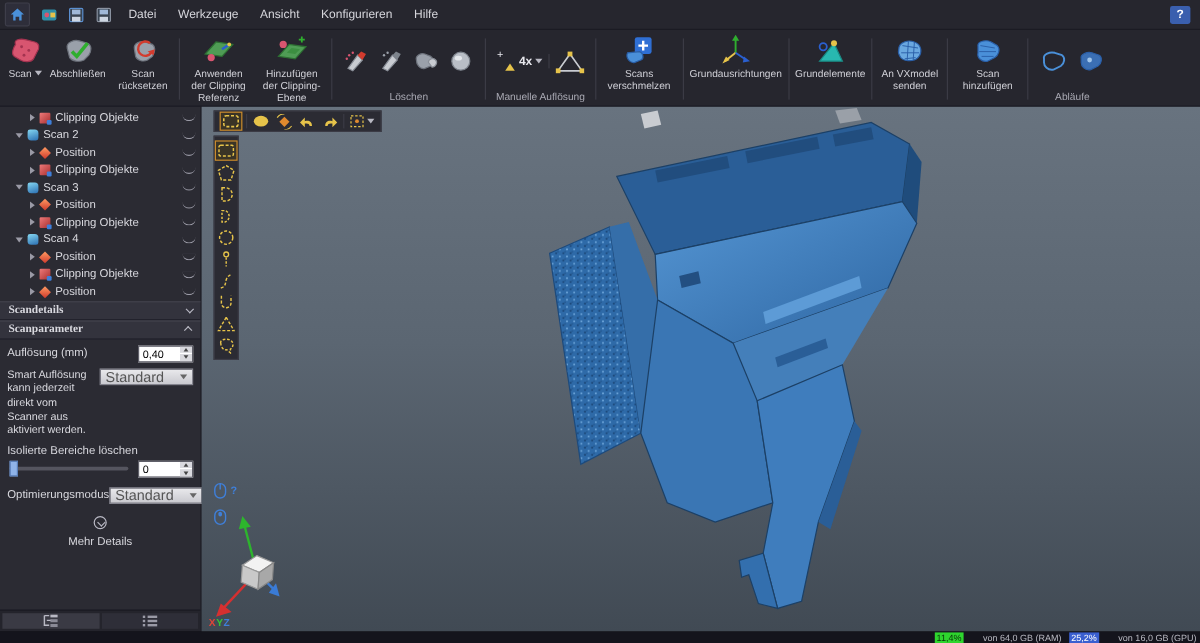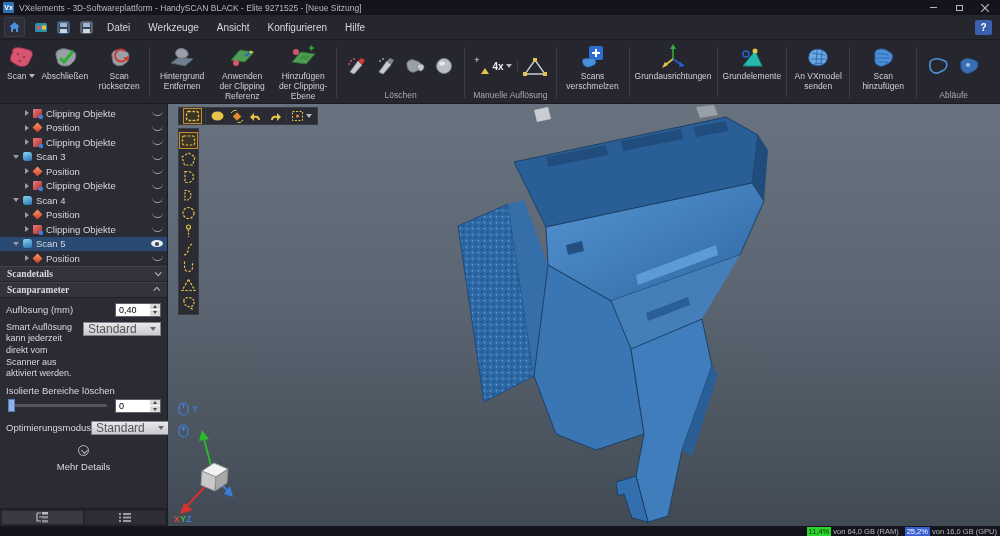--- a/index.html
+++ b/index.html
@@ -124,47 +124,30 @@
   .model { position:absolute; left:228px; top:0; }
   .triad { position:absolute; left:2px; bottom:6px; }
   .mouse-hints { position:absolute; left:10px; bottom:88px; display:flex; flex-direction:column; gap:8px; }
   .hint-row { display:flex; align-items:center; gap:3px; color:#3f7fd9; font-size:9px; font-weight:bold; }
   .xyz { position:absolute; left:6px; bottom:2px; font-size:8.5px; font-weight:bold; letter-spacing:0.5px; }
   .xyz .x { color:#e04438; } .xyz .y { color:#35c435; } .xyz .z { color:#3f7fd9; }
 
   
   .statusbar { height:10px; background:#14141c; display:flex; align-items:center; justify-content:flex-end;
                font-size:7.5px; color:#b9b9c2; gap:6px; padding-right:3px; flex:none; }
-  .status-chunk { display:flex; align-items:center; gap:2px; }
+  .status-chunk { display:flex; align-items:center; gap:16px; }
   .chip { padding:0 2px; height:9px; line-height:9px; }
   .chip.ram { background:#2ed52e; color:#09350a; }
   .chip.gpu { background:#3a5fd0; color:#fff; }
 </style>
 </head>
 <body>
 
 <div class="app">
 
-  <div class="titlebar">
-    <div class="logo">Vx</div>
-    <div class="title-text">VXelements - 3D-Softwareplattform - HandySCAN BLACK - Elite 9271525 - [Neue Sitzung]</div>
-    <div class="winbtns">
-      <div class="winbtn">
-          <div class="min-glyph"></div>
-        </div>
-      <div class="winbtn">
-          <div class="max-glyph"></div>
-        </div>
-      <div class="winbtn">
-        <svg width="8" height="8">
-            <path d="M0,0 L8,8 M8,0 L0,8" stroke="#b9b9c2" stroke-width="1.2"></path>
-          </svg>
-      </div>
-    </div>
-  </div>
 
   <div class="menubar">
     <div class="home-btn">
       <svg width="13" height="12">
           <path d="M6.5,1 L12,6 H10 V11 H8 V8 H5 V11 H3 V6 H1 Z" fill="#4a90d9"></path>
         </svg>
     </div>
     <div class="mini-icon">
       <svg width="14" height="13">
           <rect x="1" y="2" width="12" height="9" rx="1.5" fill="#2f8fa8"></rect>
@@ -227,29 +210,20 @@
             <path d="M6,11 C5,6 11,4 15,5 L21,7 C24,9 23,14 21,17 L17,20 C13,22 8,20 7,17 Z" fill="#9aa0aa" stroke="#6d727c"></path>
             <path d="M19,6 A6,6 0 1 0 20,14" stroke="#d23b2e" stroke-width="2" fill="none"></path>
             <polygon points="22,16 17,13 23,11" fill="#d23b2e"></polygon>
           </svg>
       </div>
       <div class="rb-label" style="max-width:50px">Scan rücksetzen</div>
     </div>
 
     <div class="rsep"></div>
 
-    <div class="rb">
-      <div class="rb-icon">
-        <svg width="26" height="24">
-            <path d="M2,18 L10,12 L24,14 L16,21 Z" fill="#6f7f92" stroke="#55606e"></path>
-            <path d="M8,5 C12,2 18,4 19,8 C20,12 15,14 11,13 C7,12 5,8 8,5 Z" fill="#9aa0aa" stroke="#6d727c"></path>
-          </svg>
-      </div>
-      <div class="rb-label" style="max-width:54px">Hintergrund Entfernen</div>
-    </div>
 
     <div class="rb">
       <div class="rb-icon">
         <svg width="28" height="24">
             <path d="M3,15 L12,5 L26,7 L17,17 Z" fill="#57b25c" opacity="0.85" stroke="#2f7d34"></path>
             <circle cx="8" cy="18" r="3" fill="#d85570"></circle>
             <path d="M17,11 l6,-4" stroke="#2a5fd0" stroke-width="2"></path>
             <circle cx="23" cy="7" r="1.6" fill="#e6c34a"></circle>
           </svg>
       </div>
@@ -421,20 +395,26 @@
 
     <div class="sidebar">
       <div class="tree">
 
         <div class="tree-row lvl2">
           <span class="exp closed"></span>
           <span class="ticon clipping"></span>
           <span class="tree-label">Clipping Objekte</span>
           <span class="vis"></span>
         </div>
+        <div class="tree-row lvl1">
+          <span class="exp open"></span>
+          <span class="ticon scan"></span>
+          <span class="tree-label">Scan 2</span>
+          <span class="vis"></span>
+        </div>
         <div class="tree-row lvl2">
           <span class="exp closed"></span>
           <span class="ticon position"></span>
           <span class="tree-label">Position</span>
           <span class="vis"></span>
         </div>
         <div class="tree-row lvl2">
           <span class="exp closed"></span>
           <span class="ticon clipping"></span>
           <span class="tree-label">Clipping Objekte</span>
@@ -468,26 +448,20 @@
           <span class="exp closed"></span>
           <span class="ticon position"></span>
           <span class="tree-label">Position</span>
           <span class="vis"></span>
         </div>
         <div class="tree-row lvl2">
           <span class="exp closed"></span>
           <span class="ticon clipping"></span>
           <span class="tree-label">Clipping Objekte</span>
           <span class="vis"></span>
-        </div>
-        <div class="tree-row lvl1 selected">
-          <span class="exp open"></span>
-          <span class="ticon scan"></span>
-          <span class="tree-label">Scan 5</span>
-          <span class="vis eye"></span>
         </div>
         <div class="tree-row lvl2">
           <span class="exp closed"></span>
           <span class="ticon position"></span>
           <span class="tree-label">Position</span>
           <span class="vis"></span>
         </div>
 
       </div>
 

